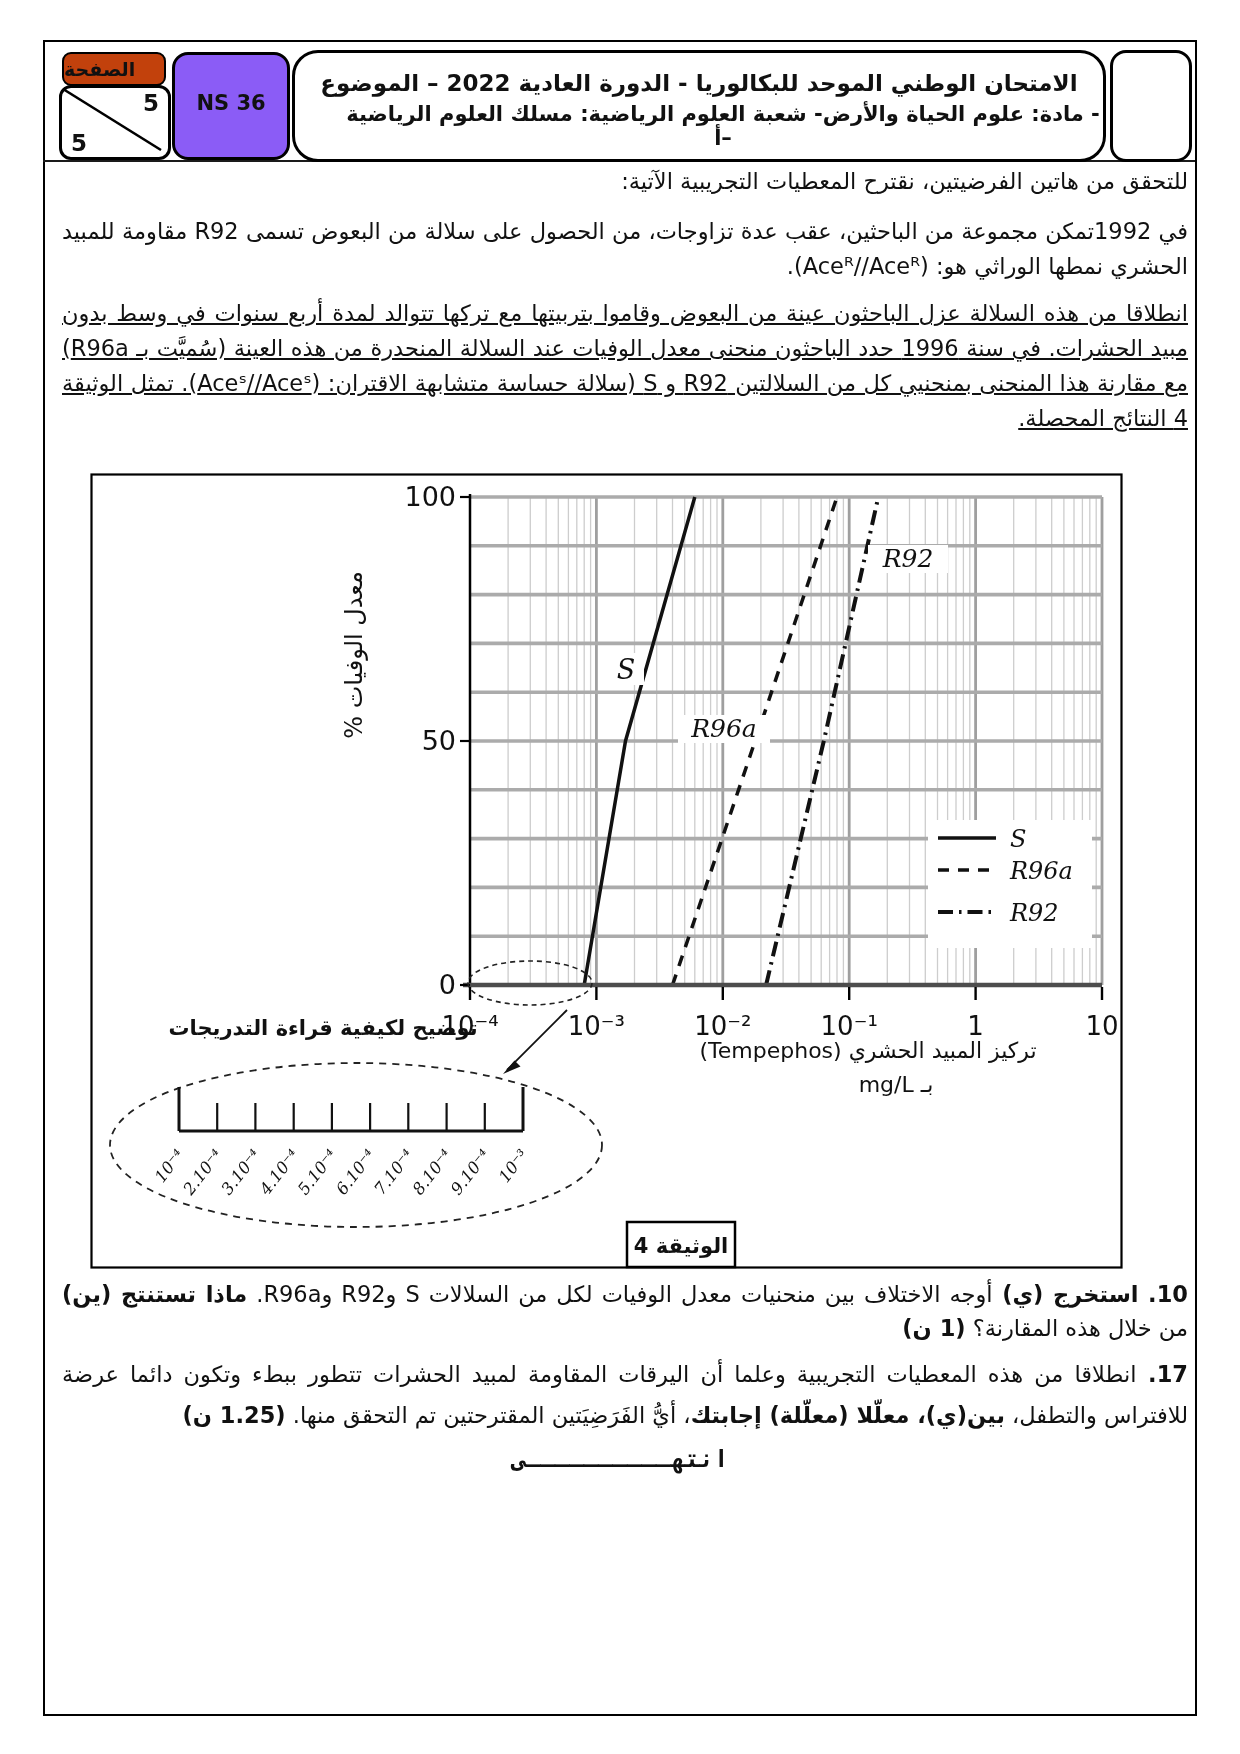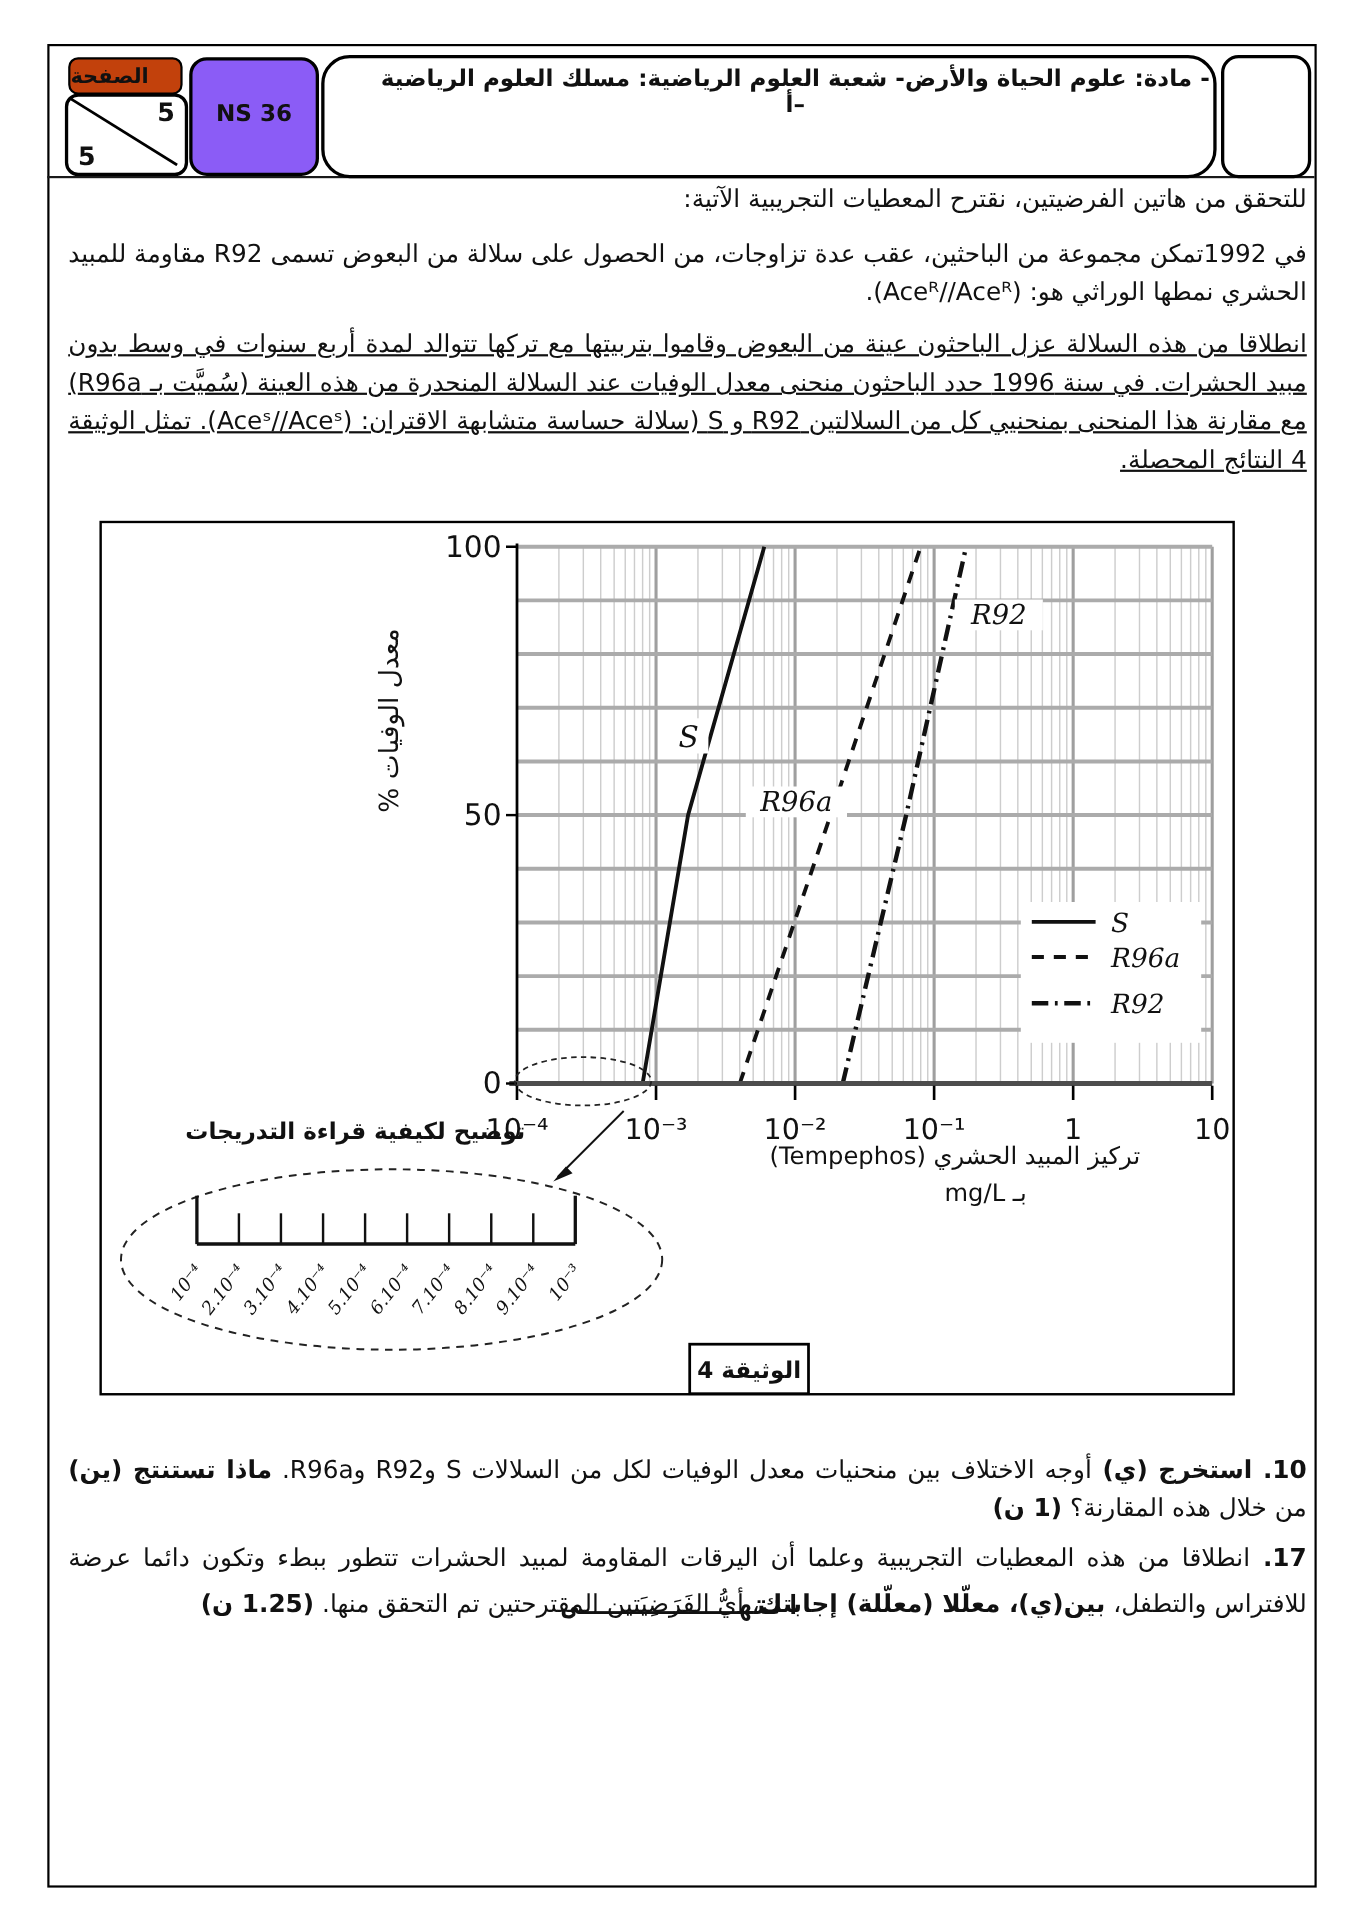--- a/index.html
+++ b/index.html
@@ -26,21 +26,21 @@
   #title-box .t2{margin-top:6px;font-size:21px;font-weight:bold;margin-left:48px;}
   #corner-box{left:1110px;top:50px;width:76px;height:106px;border:3px solid #000;border-radius:16px;background:#fff;}
   
   .para{font-size:22.5px;line-height:35px;text-align:justify;margin-top:15px;}
   #p1{right:52px;top:168px;font-size:22.5px;}
   #p2{left:62px;right:52px;top:199px;}
   #p3{left:62px;right:52px;top:281px;text-decoration:underline;}
   
   #figure{left:90px;top:473px;width:1033px;height:797px;}
   
-  #questions{left:62px;right:52px;top:1277px;margin-top:43px;}
+  #questions{left:62px;right:52px;top:1277px;}
   #q10{font-size:22.5px;line-height:34px;text-align:justify;}
   #q11{font-size:22.5px;line-height:41px;margin-top:9px;text-align:justify;}
   #end-line{left:100px;top:1445px;width:1040px;text-align:center;font-size:24px;font-weight:bold;font-family:Liberation Mono, monospace;}
 </style>
 </head>
 <body>
 
 <div class="abs" id="page-border"></div>
 <div class="abs" id="header-rule"></div>
 
@@ -49,20 +49,21 @@
   <svg width="100" height="63" style="position:absolute;left:0;top:0">
     <line x1="1" y1="1" x2="99" y2="62" stroke="#000" stroke-width="2.5"></line>
   </svg>
   <span class="n-top">5</span>
   <span class="n-bot">5</span>
 </div>
 <div class="abs" id="ns-box">
   <span>NS 36</span>
 </div>
 <div class="abs" id="title-box">
+  <div class="t1 rtl">الامتحان الوطني الموحد للبكالوريا - الدورة العادية 2022 – الموضوع</div>
   <div class="t2 rtl">- مادة: علوم الحياة والأرض- شعبة العلوم الرياضية: مسلك العلوم الرياضية –أ</div>
 </div>
 <div class="abs" id="corner-box"></div>
 
 <div class="abs rtl" id="p1" dir="rtl">للتحقق من هاتين الفرضيتين، نقترح المعطيات التجريبية الآتية:</div>
 <div class="abs rtl para" id="p2" dir="rtl">في 1992تمكن مجموعة من الباحثين، عقب عدة تزاوجات، من الحصول على سلالة من البعوض تسمى R92 مقاومة للمبيد الحشري نمطها الوراثي هو: (Aceᴿ//Aceᴿ).</div>
 <div class="abs rtl para" id="p3" dir="rtl">انطلاقا من هذه السلالة عزل الباحثون عينة من البعوض وقاموا بتربيتها مع تركها تتوالد لمدة أربع سنوات في وسط بدون مبيد الحشرات. في سنة 1996 حدد الباحثون منحنى معدل الوفيات عند السلالة المنحدرة من هذه العينة (سُميَّت بـ R96a) مع مقارنة هذا المنحنى بمنحنيي كل من السلالتين R92 و S (سلالة حساسة متشابهة الاقتران: (Aceˢ//Aceˢ). تمثل الوثيقة 4 النتائج المحصلة.</div>
 
 <div class="abs" id="figure"><svg viewBox="0 0 1033 797" width="1033" height="797" font-family="DejaVu Sans, sans-serif">
       <rect x="1.5" y="1.5" width="1030" height="793" fill="none" stroke="#000" stroke-width="2.2"></rect>

